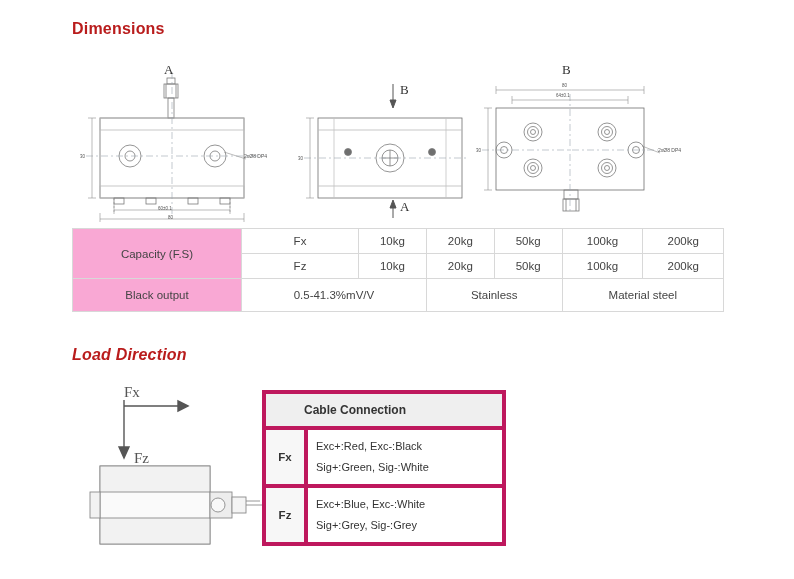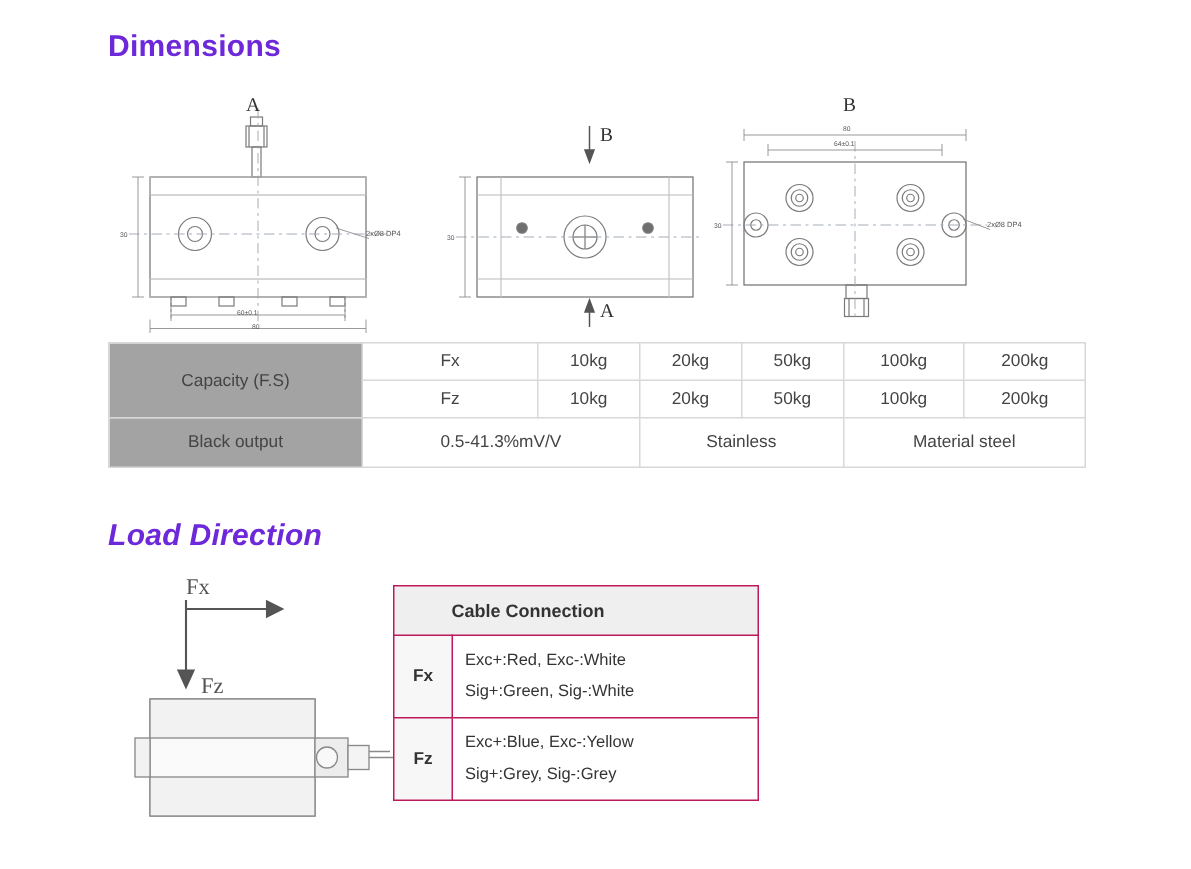--- a/index.html
+++ b/index.html
@@ -16,22 +16,22 @@
     overflow: hidden;
   }
   .page {
     position: absolute;
     left: 0; top: 0;
     width: 794px;
     height: 579px;
   }
   .section-title {
     position: absolute;
-    color: #6d28d9;
-    font-size: 20px;
+    color: #b91c1c;
+    font-size: 16px;
     font-weight: bold;
     letter-spacing: 0.2px;
   }
   #dimensions-title { left: 72px; top: 20px; }
   #load-direction-title { left: 72px; top: 346px; font-style: italic; }
 
   
   .drawings {
     position: absolute;
     left: 72px;
@@ -68,21 +68,21 @@
     color: #444;
   }
   .spec-table td {
     border: 1px solid #d8d8d8;
     height: 20px;
     text-align: center;
     padding: 2px 4px;
     background: #ffffff;
   }
   .spec-table td.rowlabel {
-    background: #a3a3a3;
+    background: #f9a8d4;
     width: 160px;
   }
   .spec-table td.sublabel {
     width: 108px;
   }
 
   
   .load-area {
     position: absolute;
     left: 72px;
@@ -100,21 +100,21 @@
   .cable-table {
     position: absolute;
     left: 190px;
     top: 12px;
     width: 244px;
     border-collapse: collapse;
     font-size: 11px;
     color: #333;
   }
   .cable-table td {
-    border: 1px solid #be185d;
+    border: 4px solid #be185d;
     padding: 6px 8px;
     vertical-align: middle;
     background: #ffffff;
     margin-left: 24px;
   }
   .cable-table td.hdr {
     background: #efefef;
     font-weight: bold;
     font-size: 12px;
     padding: 9px 8px 9px 38px;
@@ -343,28 +343,28 @@
     <div class="axis-label" style="left:62px; top:72px;">Fz</div>
 
     <table class="cable-table">
       <tbody>
           <tr>
         <td class="hdr" colspan="2">Cable Connection</td>
       </tr>
       <tr>
         <td class="axis">Fx</td>
         <td class="lines">
-          <div>Exc+:Red, Exc-:White</div>
+          <div>Exc+:Red, Exc-:Black</div>
           <div>Sig+:Green, Sig-:White</div>
         </td>
       </tr>
       <tr>
         <td class="axis">Fz</td>
         <td class="lines">
-          <div>Exc+:Blue, Exc-:Yellow</div>
+          <div>Exc+:Blue, Exc-:White</div>
           <div>Sig+:Grey, Sig-:Grey</div>
         </td>
       </tr>
     </tbody>
       </table>
 
   </div>
 
 </div>
 

